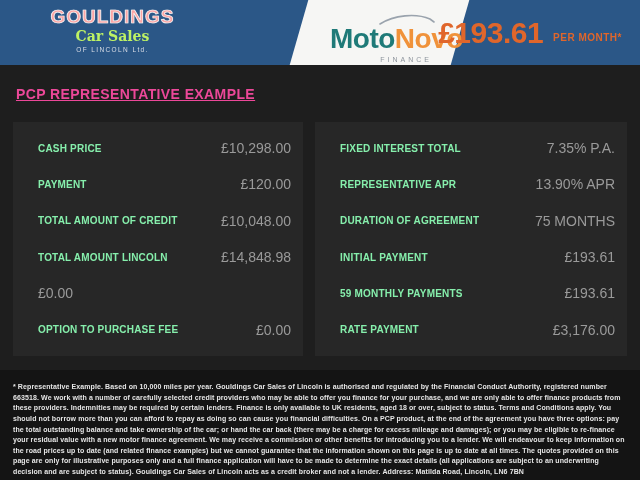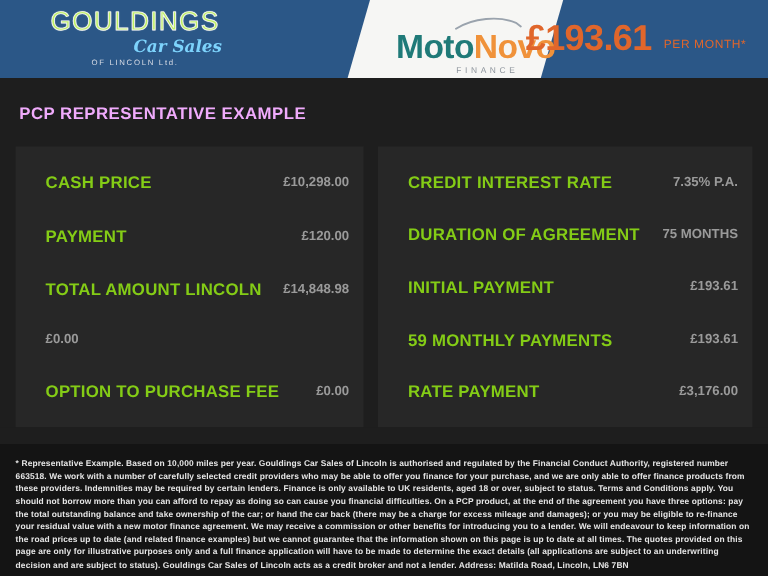--- a/index.html
+++ b/index.html
@@ -20,35 +20,33 @@
     background: #f6f6f4;
     transform: skewX(-16deg);
   }
   .dealer-logo {
     position: absolute;
     left: 40px; top: 7px; width: 145px;
     text-align: center;
     line-height: 1;
   }
   .dealer-name {
-    font-size: 22px;
-    font-weight: 400;
+    font-size: 19px;
+    font-weight: 700;
     letter-spacing: 1px;
-    color: #bef264;
+    color: #fca5a5;
     -webkit-text-stroke: 0.7px #f2f2f2;
     text-shadow: 0 0 1px #ffffff;
   }
   .dealer-script {
     font-family: "DejaVu Serif", serif;
-    font-style: italic;
     font-weight: bold;
     font-size: 14px;
-    color: #7dd3fc;
+    color: #bef264;
     margin-top: 3px;
-    text-align: right;
   }
   .dealer-tagline {
     font-size: 6.5px;
     color: #d9dde6;
     letter-spacing: 1.4px;
     margin-top: 4px;
   }
   .finance-logo {
     position: absolute;
     left: 330px; top: 13px; width: 110px;
@@ -74,38 +72,39 @@
   }
   .price-amount {
     color: #e0662b;
     font-size: 30px;
     font-weight: 800;
     letter-spacing: -0.5px;
   }
   .price-per {
     color: #e0662b;
     font-size: 10px;
-    font-weight: 400;
+    font-weight: 700;
     letter-spacing: 0.5px;
     margin-left: 10px;
     margin-top: 10px;
   }
 
   
   .section-title-bar {
     height: 57px;
     display: flex; align-items: center;
     padding-left: 16px;
     background: #1e1e1e;
   }
   .section-title {
-    color: #f0abfc;
+    color: #ec4899;
     font-size: 14px;
     font-weight: bold;
     letter-spacing: 0.4px;
+    text-decoration: underline;
   }
 
   
   .panels {
     display: flex;
     margin: 0 13px;
     gap: 12px;
     height: 234px;
   }
   .panel {
@@ -116,30 +115,30 @@
     padding: 8px 12px 8px 25px;
   }
   .panel-left { width: 290px; }
   .panel-right { width: 312px; }
   .row {
     display: flex;
     justify-content: space-between;
     align-items: center;
   }
   .row-label {
-    color: #84cc16;
-    font-size: 14px;
+    color: #86efac;
+    font-size: 10px;
     font-weight: bold;
     letter-spacing: 0.2px;
     white-space: nowrap;
   }
   .row-value {
     color: #9a9a9a;
-    font-size: 11px;
-    font-weight: bold;
+    font-size: 14px;
+    font-weight: normal;
     white-space: nowrap;
   }
 
   
   .spacer { height: 14px; background: #1e1e1e; }
   .footer {
     height: 110px;
     background: #141414;
     padding: 12px 14px 0 13px;
   }
@@ -189,36 +188,44 @@
   <div class="panel panel-left">
     <div class="row">
       <span class="row-label">CASH PRICE</span>
       <span class="row-value">£10,298.00</span>
     </div>
     <div class="row">
       <span class="row-label">PAYMENT</span>
       <span class="row-value">£120.00</span>
     </div>
     <div class="row">
+      <span class="row-label">TOTAL AMOUNT OF CREDIT</span>
+      <span class="row-value">£10,048.00</span>
+    </div>
+    <div class="row">
       <span class="row-label">TOTAL AMOUNT LINCOLN</span>
       <span class="row-value">£14,848.98</span>
     </div>
     <div class="row">
       <span class="row-value">£0.00</span>
     </div>
     <div class="row">
       <span class="row-label">OPTION TO PURCHASE FEE</span>
       <span class="row-value">£0.00</span>
     </div>
   </div>
 
   <div class="panel panel-right">
     <div class="row">
-      <span class="row-label">CREDIT INTEREST RATE</span>
+      <span class="row-label">FIXED INTEREST TOTAL</span>
       <span class="row-value">7.35% P.A.</span>
+    </div>
+    <div class="row">
+      <span class="row-label">REPRESENTATIVE APR</span>
+      <span class="row-value">13.90% APR</span>
     </div>
     <div class="row">
       <span class="row-label">DURATION OF AGREEMENT</span>
       <span class="row-value">75 MONTHS</span>
     </div>
     <div class="row">
       <span class="row-label">INITIAL PAYMENT</span>
       <span class="row-value">£193.61</span>
     </div>
     <div class="row">

